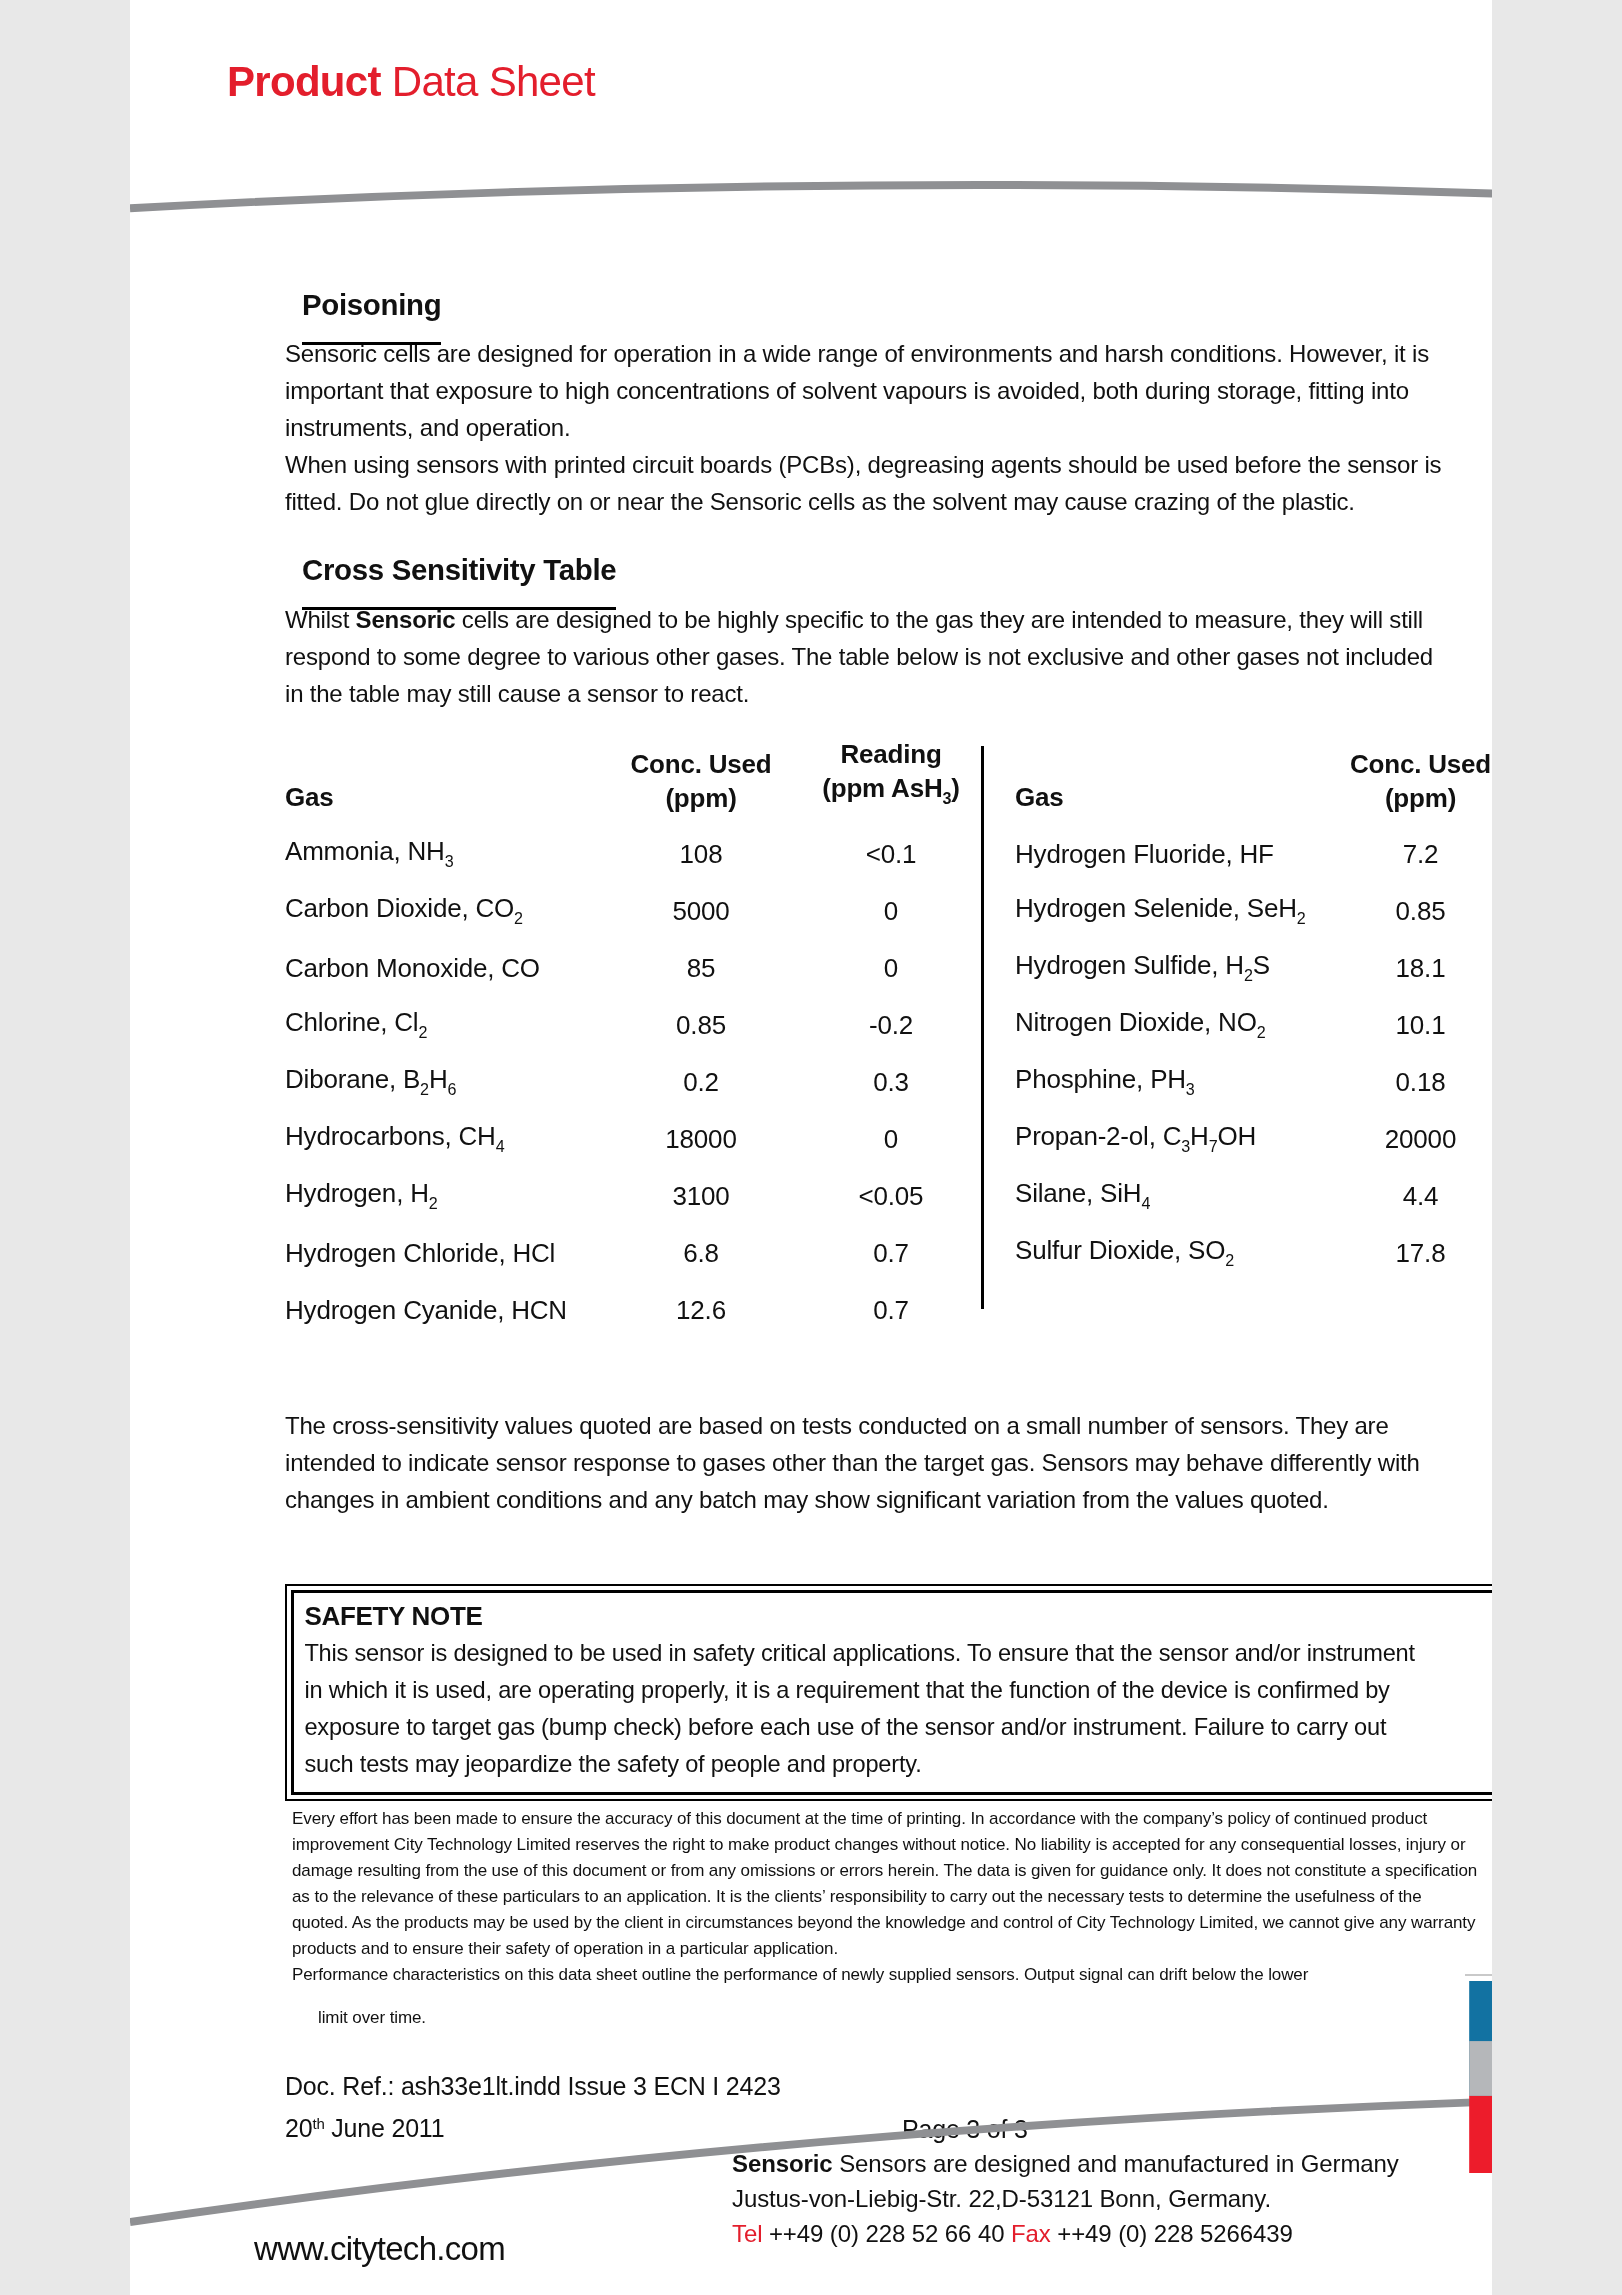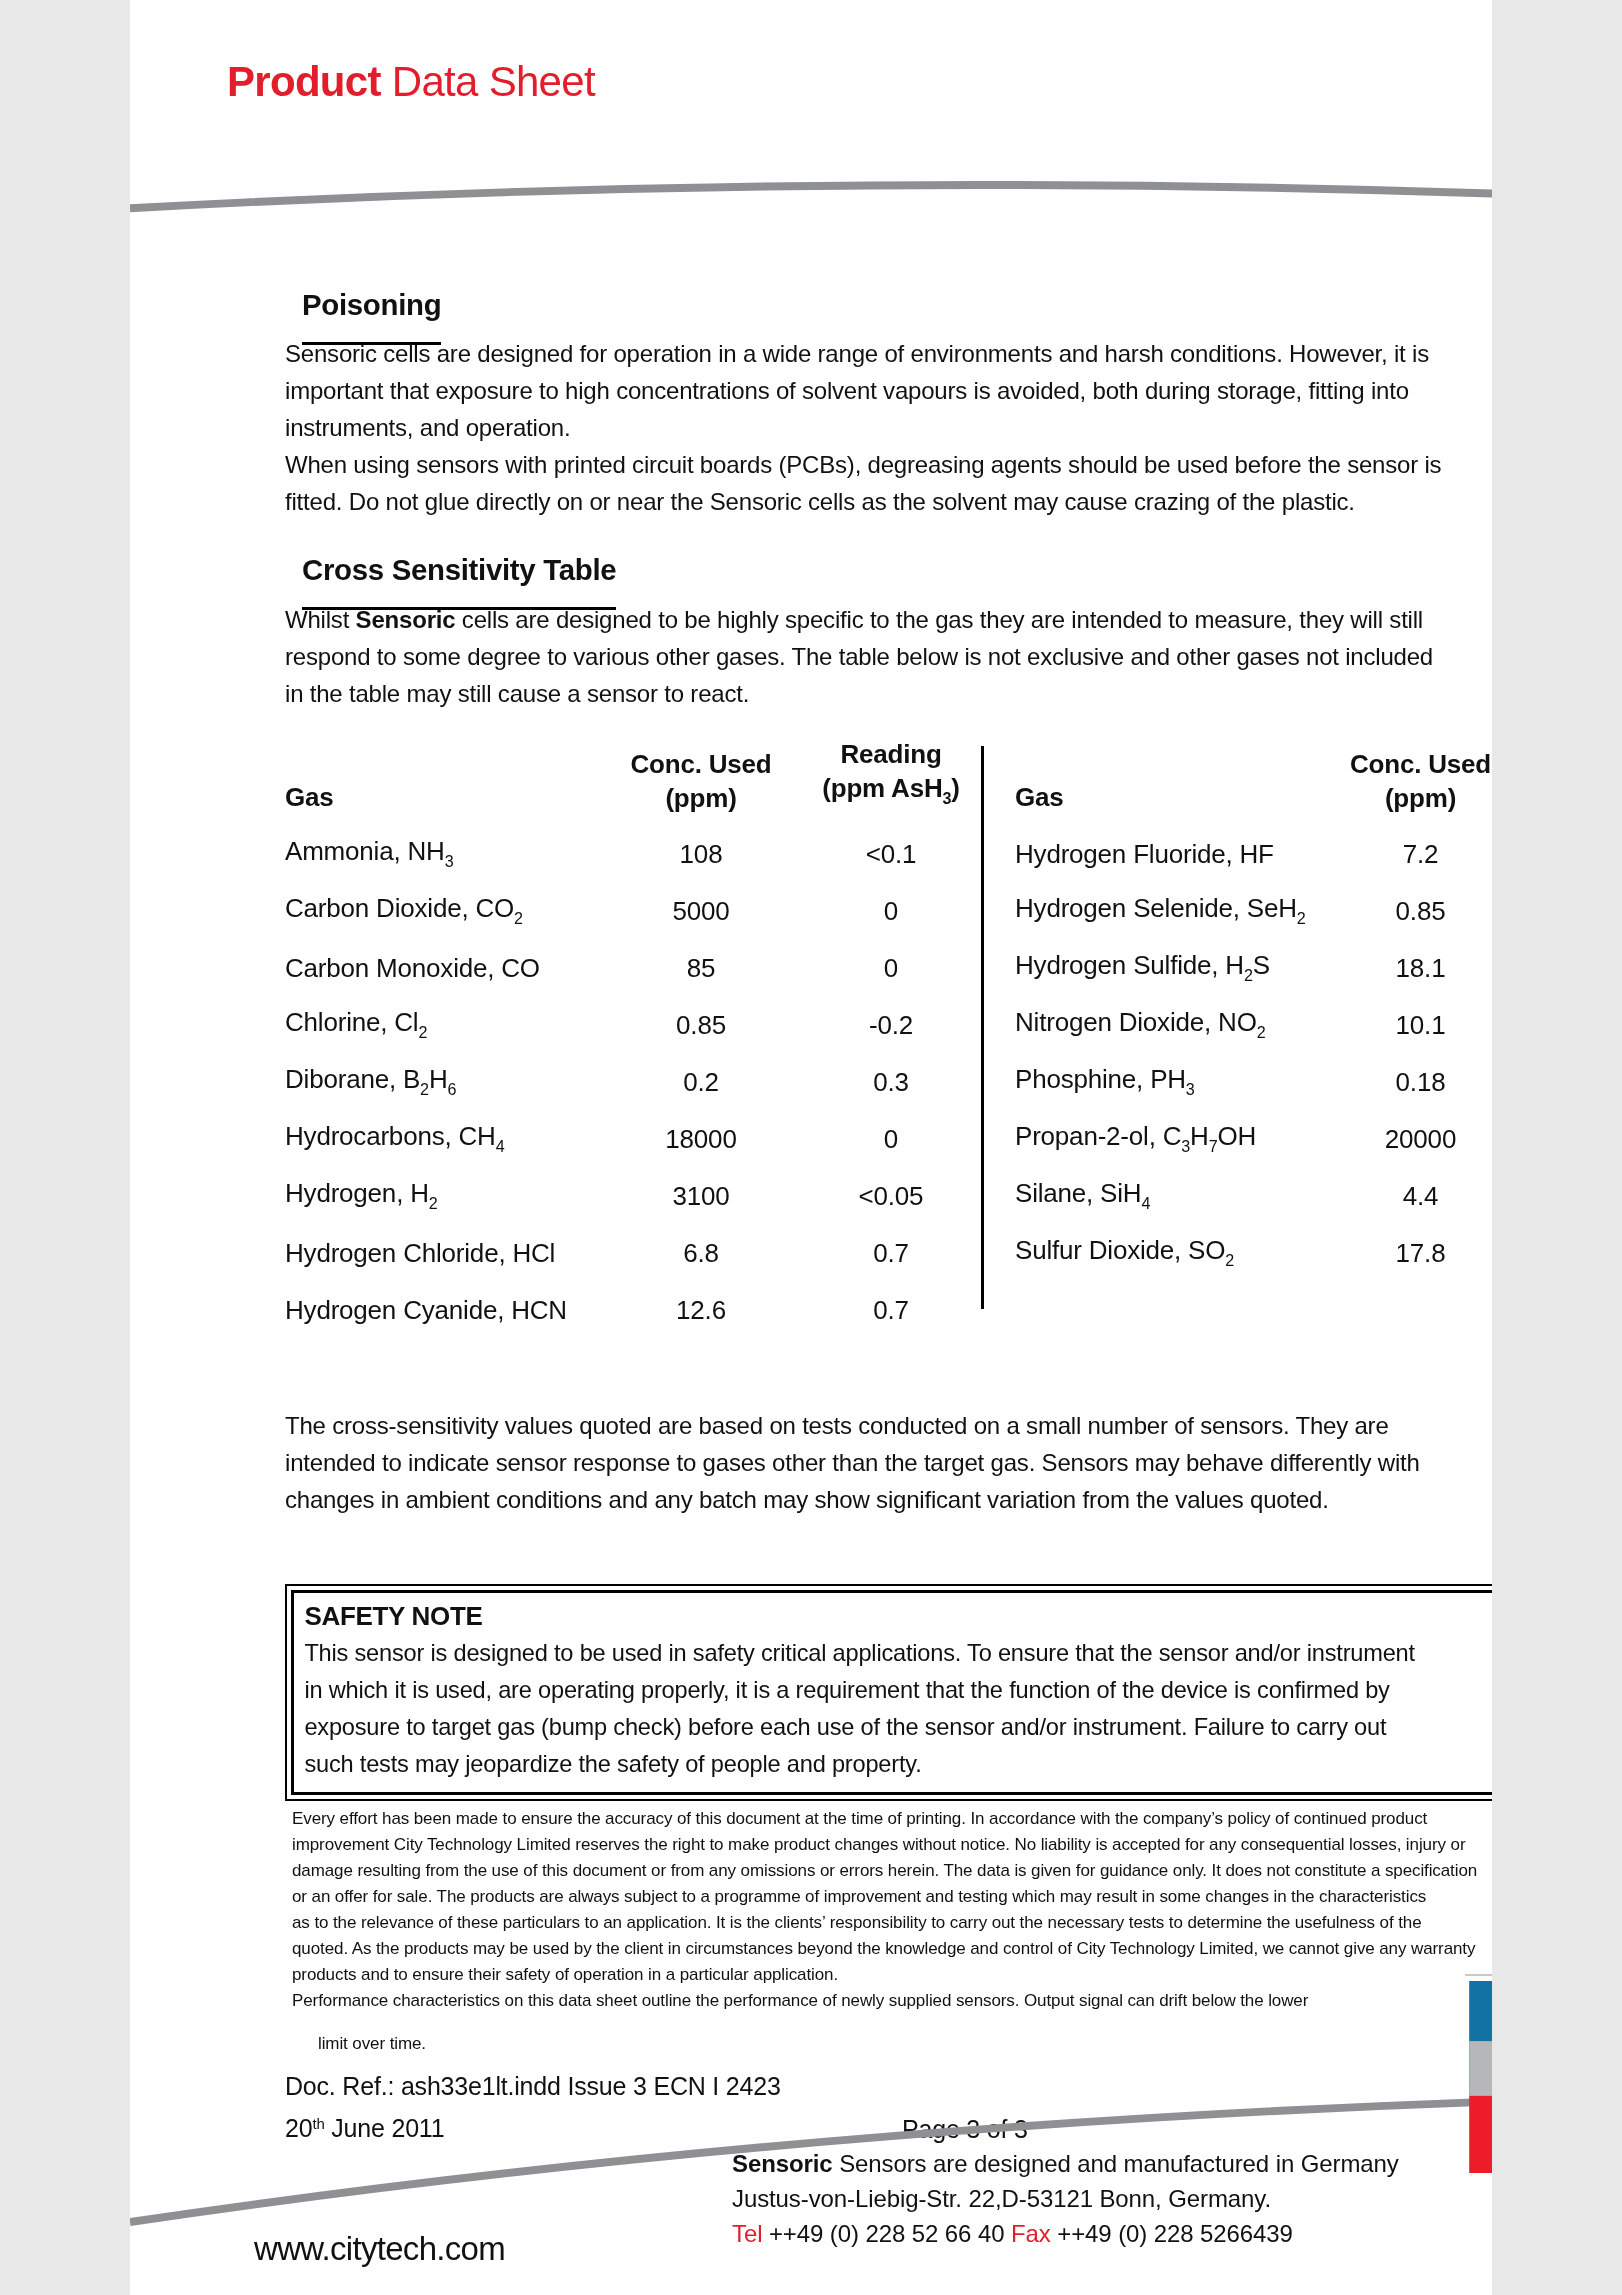--- a/index.html
+++ b/index.html
@@ -223,21 +223,20 @@
       <div class="line"><span>in which it is used, are operating properly, it is a requirement that the function of the device is confirmed by</span></div>
       <div class="line"><span>exposure to target gas (bump check) before each use of the sensor and/or instrument. Failure to carry out</span></div>
       <div class="line"><span>such tests may jeopardize the safety of people and property.</span></div>
     </div>
   </div>
 
   <div class="abs small" style="left:162px;top:1806px;">
     <div class="line"><span>Every effort has been made to ensure the accuracy of this document at the time of printing. In accordance with the company’s policy of continued product</span></div>
     <div class="line"><span>improvement City Technology Limited reserves the right to make product changes without notice. No liability is accepted for any consequential losses, injury or</span></div>
     <div class="line"><span>damage resulting from the use of this document or from any omissions or errors herein. The data is given for guidance only. It does not constitute a specification</span></div>
-    <div class="line"><span>or an offer for sale. The products are always subject to a programme of improvement and testing which may result in some changes in the characteristics</span></div>
     <div class="line"><span>as to the relevance of these particulars to an application. It is the clients’ responsibility to carry out the necessary tests to determine the usefulness of the</span></div>
     <div class="line"><span>quoted. As the products may be used by the client in circumstances beyond the knowledge and control of City Technology Limited, we cannot give any warranty</span></div>
     <div class="line"><span>products and to ensure their safety of operation in a particular application.</span></div>
     <div class="line"><span>Performance characteristics on this data sheet outline the performance of newly supplied sensors. Output signal can drift below the lower</span></div>
     <div class="line" style="margin-left:26px;margin-top:17px;">limit over time.</div>
   </div>
 
   <div class="abs docref">
     <div style="position:relative;">
       <span>Doc. Ref.: ash33e1lt.indd Issue 3  ECN I 2423</span>

